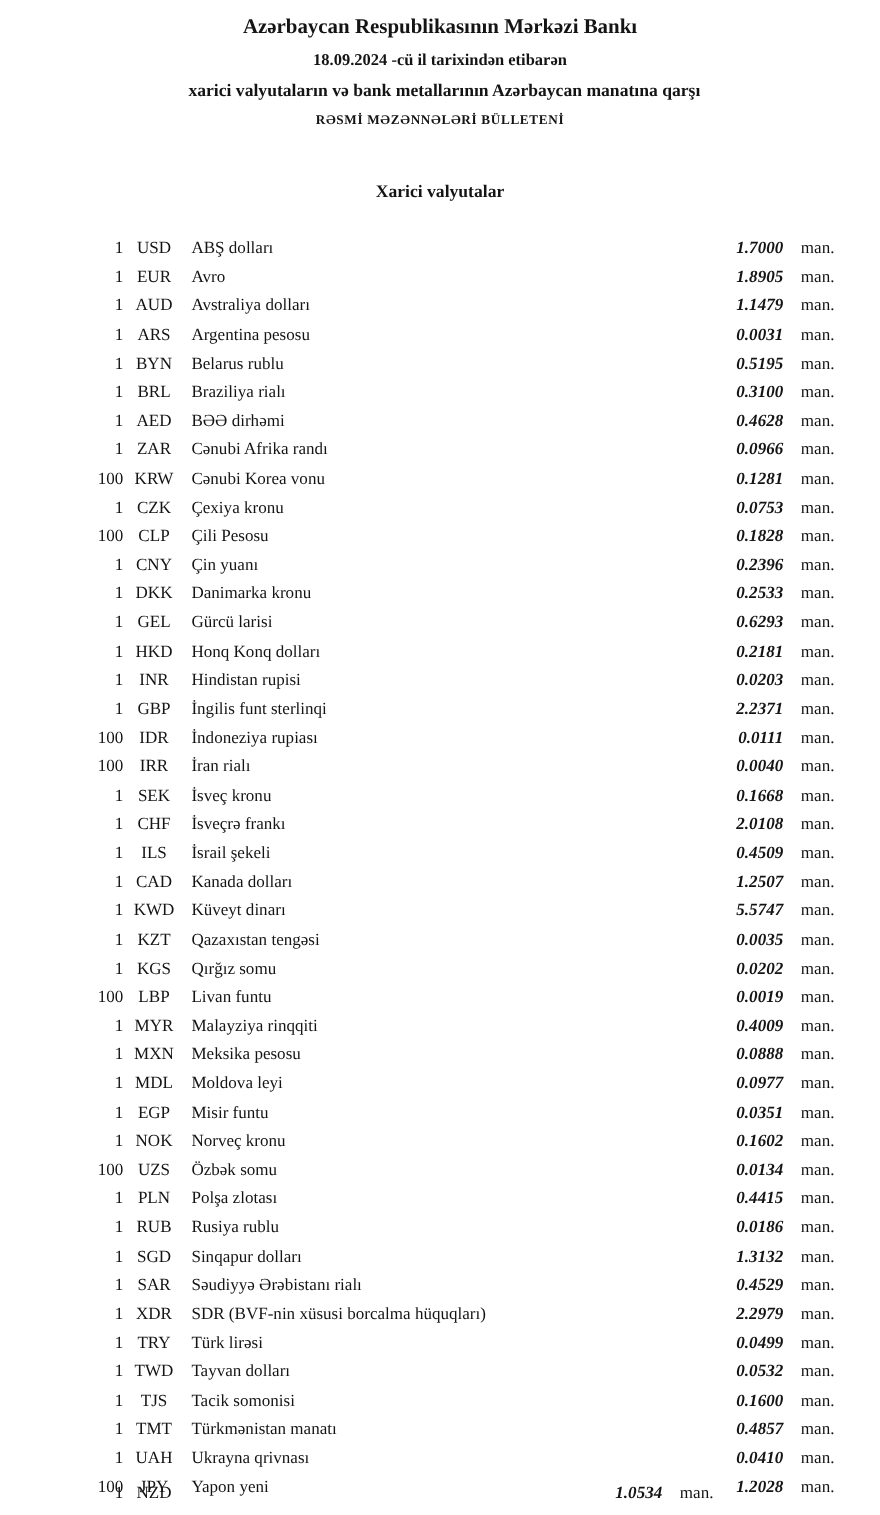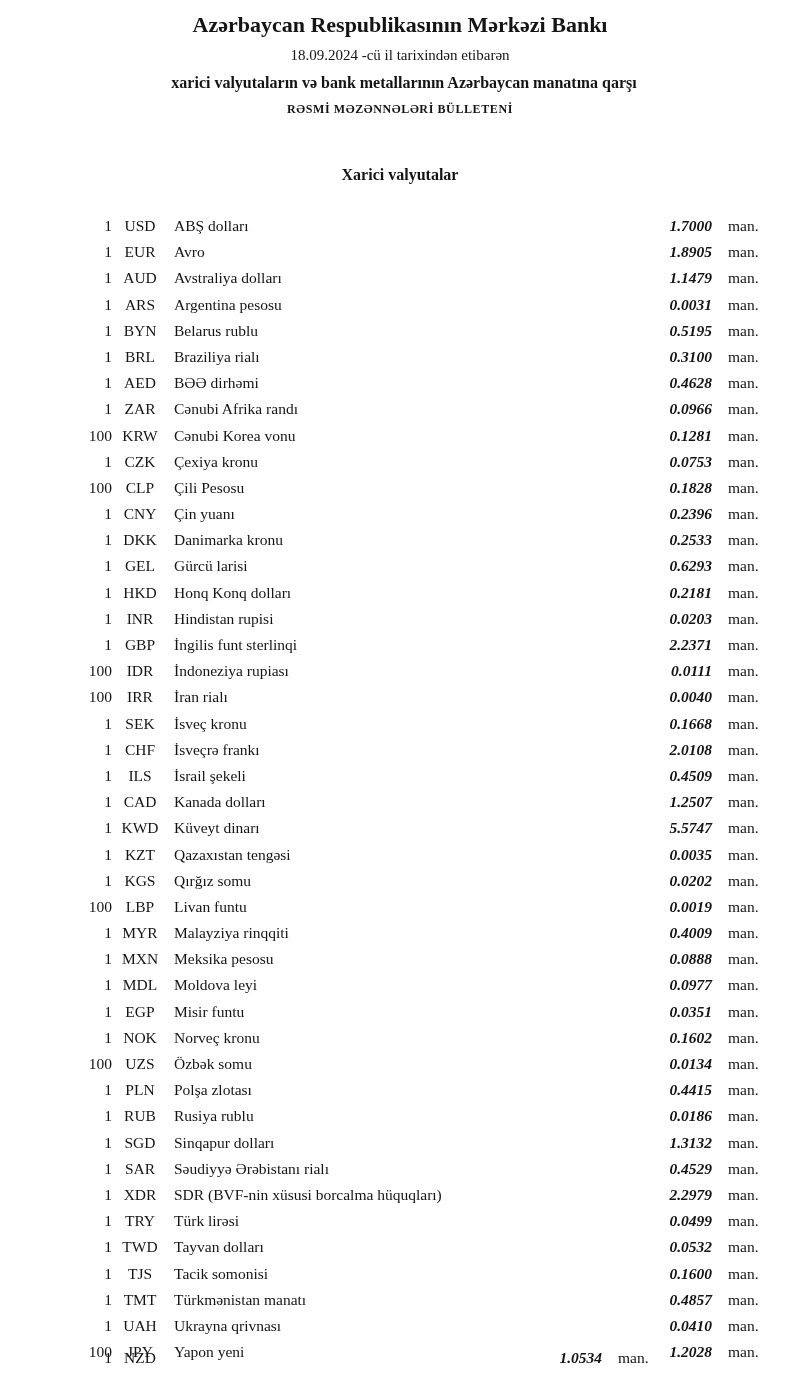--- a/index.html
+++ b/index.html
@@ -12,26 +12,26 @@
   .doc {
     width: 800px;
     height: 1377px;
     box-sizing: border-box;
     padding-top: 12px;
     overflow: hidden;
   }
   .title {
     text-align: center;
     font-weight: bold;
-    font-size: 22px;
+    font-size: 19px;
     line-height: 26px;
   }
   .date-line {
     text-align: center;
-    font-weight: normal;
+    font-weight: bold;
     font-size: 15px;
     line-height: 18px;
     margin-top: 8px;
   }
   .sub1 {
     text-align: center;
     font-weight: bold;
     font-size: 16px;
     line-height: 19px;
     margin-top: 9px;

